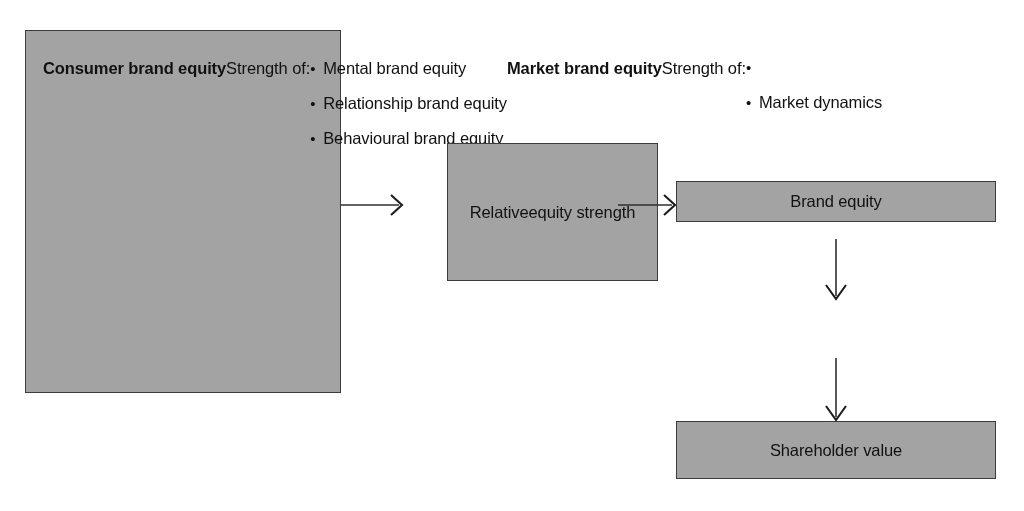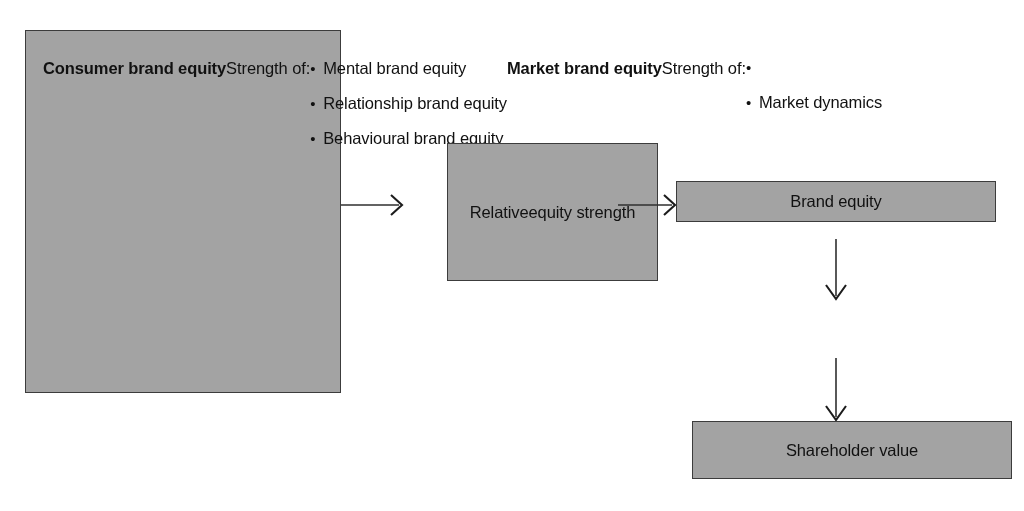--- a/index.html
+++ b/index.html
@@ -107,21 +107,21 @@
     width: 320px;
     height: 41px;
   }
   #box-financial-brand-value {
     left: 676px;
     top: 300px;
     width: 320px;
     height: 58px;
   }
   #box-shareholder-value {
-    left: 692px;
+    left: 676px;
     top: 421px;
     width: 320px;
     height: 58px;
   }
   .box-label {
     font-size: 16.5px;
     letter-spacing: -0.1px;
     white-space: nowrap;
   }
 

